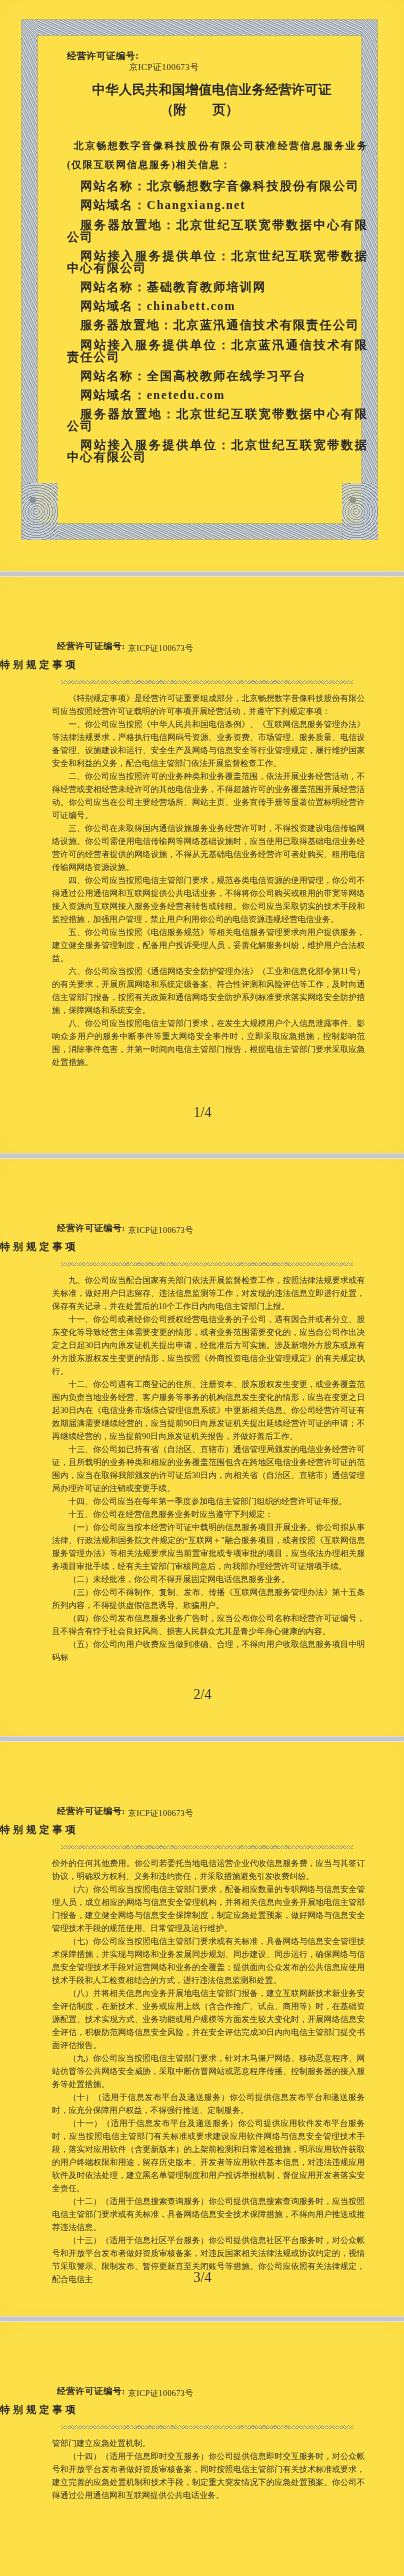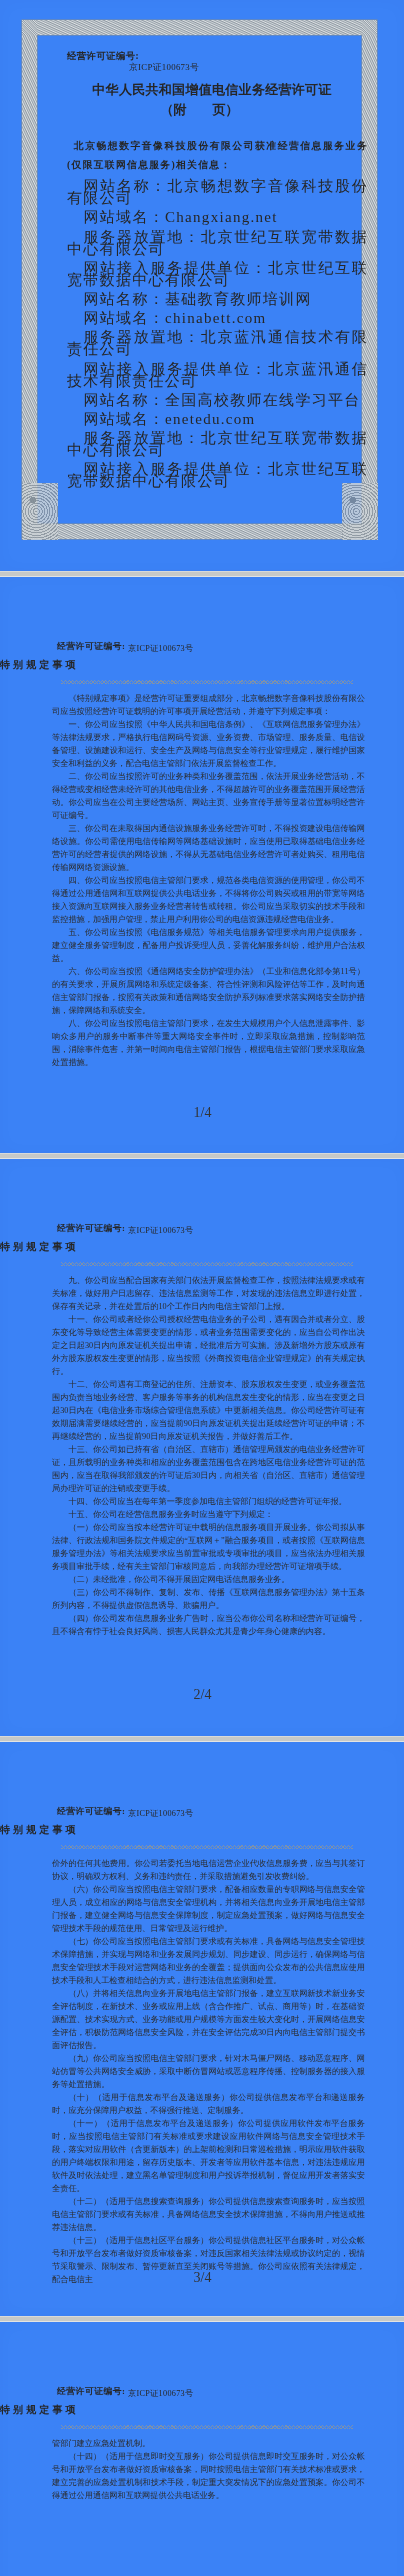--- a/index.html
+++ b/index.html
@@ -5,21 +5,21 @@
   html,body{margin:0;padding:0;}
   body{
     width:405px;
     background:#e9e9e7;
     font-family:"Liberation Serif","DejaVu Serif",serif;
     color:#262626;
   }
   .canvas{width:405px;}
   .page{
     position:relative;
-    background:#3b82f6;
+    background:#fde047;
     overflow:hidden;
     box-shadow:inset 0 0 20.6px rgba(0,0,0,0.02);
   }
   .page-gap{
     height:4.1px;
     background:#c6c9c8;
     border-top:0.5px solid #d8dad9;
     border-bottom:0.5px solid #e2e3e2;
   }
   
@@ -61,22 +61,22 @@
     letter-spacing:1.3px;
   }
   .p1-intro{
     margin:0 0 6.2px 0;
     font-size:9.8px;line-height:18.5px;
     text-indent:0.7em;font-weight:600;
     text-align:justify;
   }
   .p1-entry{
     margin:0 0 7.2px 0;
-    font-size:15px;line-height:12px;
-    text-indent:1.1em;font-weight:400;
+    font-size:12px;line-height:12px;
+    text-indent:1.1em;font-weight:700;
     text-align:justify;
   }
   
   .ph-label{
     position:absolute;left:57px;top:64px;
     font-size:8.8px;font-weight:bold;letter-spacing:0.5px;
   }
   .ph-value{
     position:absolute;left:128px;top:66px;
     font-size:8.2px;letter-spacing:0.3px;
@@ -174,20 +174,21 @@
         <p class="para indent">九、你公司应当配合国家有关部门依法开展监督检查工作，按照法律法规要求或有关标准，做好用户日志留存、违法信息监测等工作，对发现的违法信息立即进行处置，保存有关记录，并在处置后的10个工作日内向电信主管部门上报。</p>
         <p class="para indent">十一、你公司或者经你公司授权经营电信业务的子公司，遇有因合并或者分立、股东变化等导致经营主体需要变更的情形，或者业务范围需要变化的，应当自公司作出决定之日起30日内向原发证机关提出申请，经批准后方可实施。涉及新增外方股东或原有外方股东股权发生变更的情形，应当按照《外商投资电信企业管理规定》的有关规定执行。</p>
         <p class="para indent">十二、你公司遇有工商登记的住所、注册资本、股东股权发生变更，或业务覆盖范围内负责当地业务经营、客户服务等事务的机构信息发生变化的情形，应当在变更之日起30日内在《电信业务市场综合管理信息系统》中更新相关信息。你公司经营许可证有效期届满需要继续经营的，应当提前90日向原发证机关提出延续经营许可证的申请；不再继续经营的，应当提前90日向原发证机关报告，并做好善后工作。</p>
         <p class="para indent">十三、你公司如已持有省（自治区、直辖市）通信管理局颁发的电信业务经营许可证，且所载明的业务种类和相应的业务覆盖范围包含在跨地区电信业务经营许可证的范围内，应当在取得我部颁发的许可证后30日内，向相关省（自治区、直辖市）通信管理局办理许可证的注销或变更手续。</p>
         <p class="para indent">十四、你公司应当在每年第一季度参加电信主管部门组织的经营许可证年报。</p>
         <p class="para indent">十五、你公司在经营信息服务业务时应当遵守下列规定：</p>
         <p class="para indent">（一）你公司应当按本经营许可证中载明的信息服务项目开展业务。你公司拟从事法律、行政法规和国务院文件规定的“互联网＋”融合服务项目，或者按照《互联网信息服务管理办法》等相关法规要求应当前置审批或专项审批的项目，应当依法办理相关服务项目审批手续，经有关主管部门审核同意后，向我部办理经营许可证增项手续。</p>
         <p class="para indent">（二）未经批准，你公司不得开展固定网电话信息服务业务。</p>
         <p class="para indent">（三）你公司不得制作、复制、发布、传播《互联网信息服务管理办法》第十五条所列内容，不得提供虚假信息诱导、欺骗用户。</p>
         <p class="para indent">（四）你公司发布信息服务业务广告时，应当公布你公司名称和经营许可证编号，且不得含有悖于社会良好风尚、损害人民群众尤其是青少年身心健康的内容。</p>
+        <p class="para indent">（五）你公司向用户收费应当做到准确、合理，不得向用户收取信息服务项目中明码标</p>
       </div>
     <div class="pfoot">2/4</div>
   </section>
 
   <div class="page-gap"></div>
 
   <section class="page h1114">
     <span class="ph-label">经营许可证编号:</span>
     <span class="ph-value">京ICP证100673号</span>
     <h2 class="ph-title">特别规定事项</h2>

